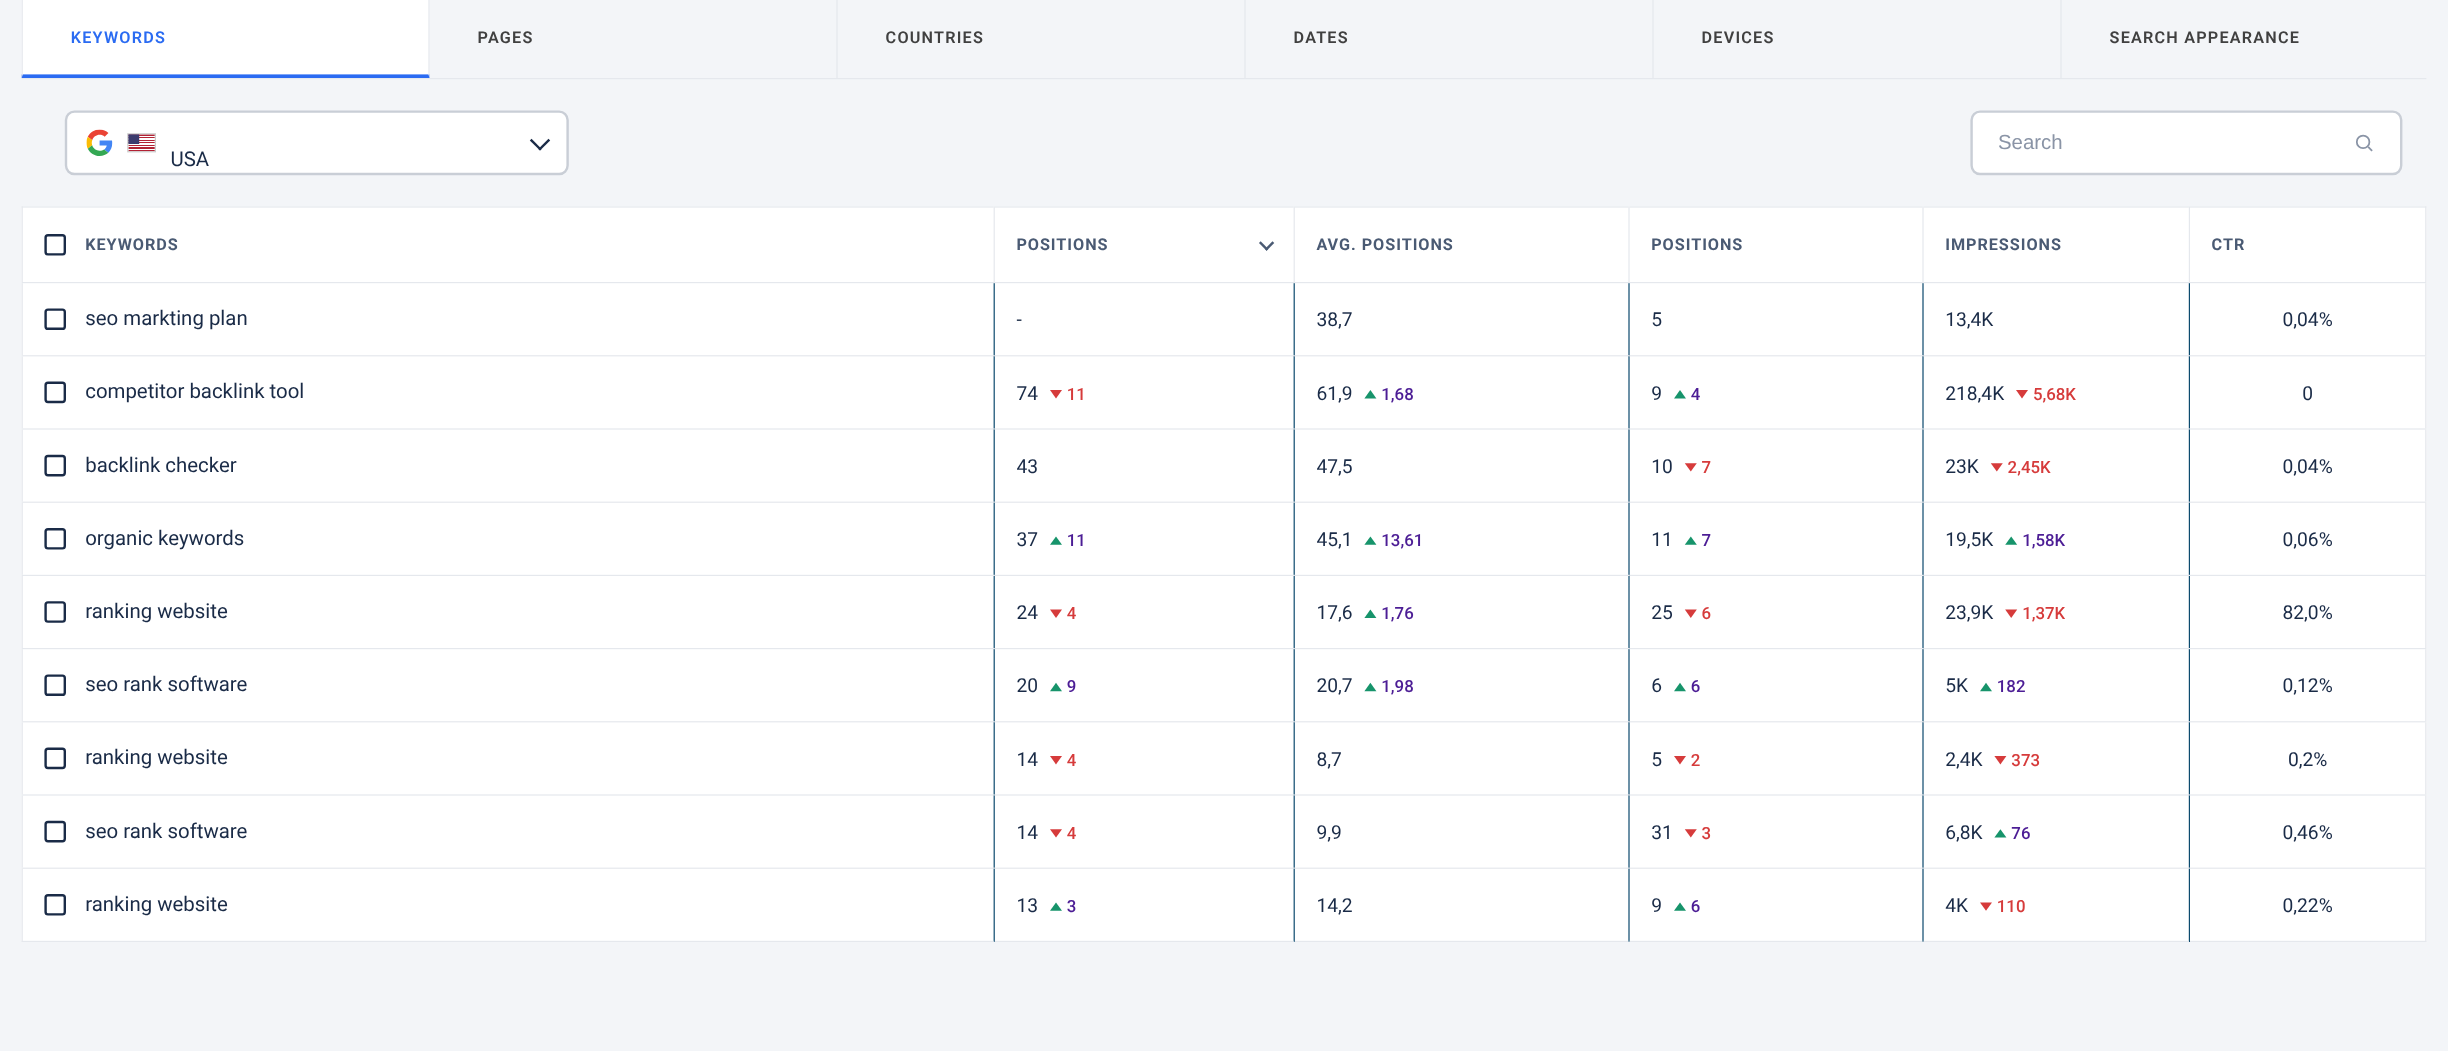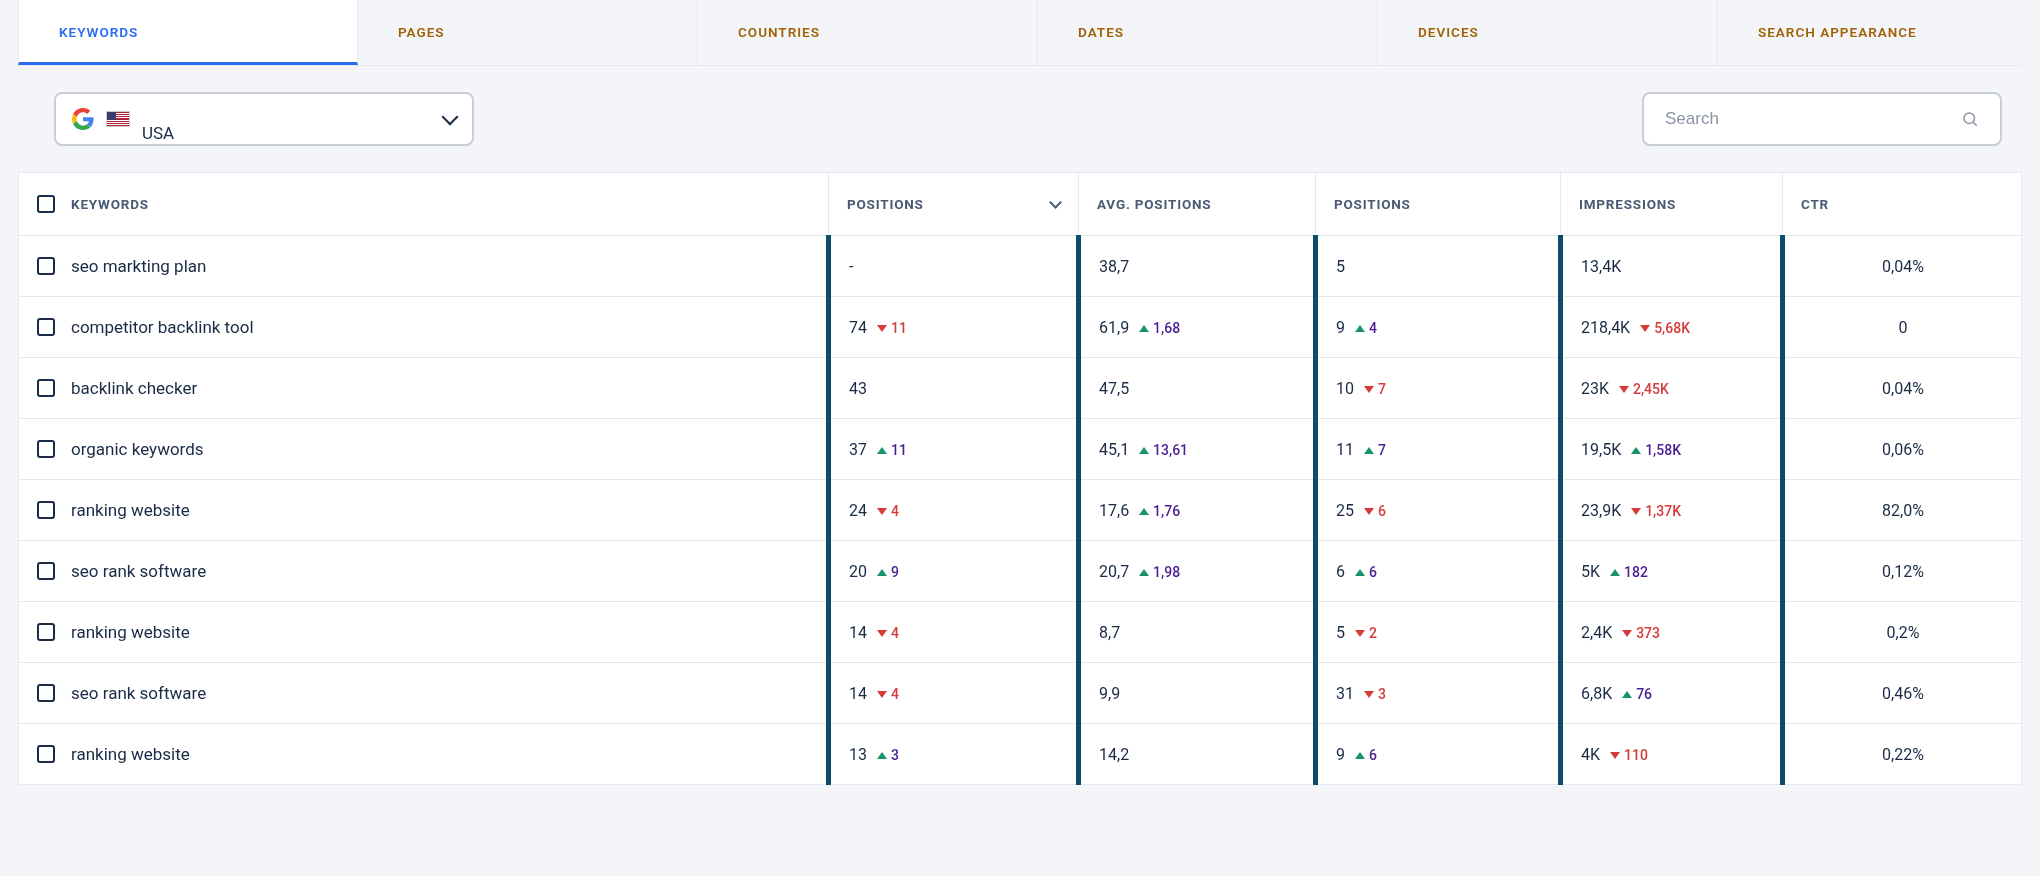--- a/index.html
+++ b/index.html
@@ -16,21 +16,21 @@
     background: #f3f5f8;
     border-bottom: 1px solid #e5e8ed;
   }
   .tab {
     flex: 0 0 auto;
     padding: 24px 40px 22px 40px;
     text-align: left;
     font-size: 13.5px;
     letter-spacing: 1px;
     font-weight: 600;
-    color: #a16207;
+    color: #404040;
     border-right: 1px solid #e5e8ed;
     cursor: pointer;
     width: 340px;
     position: relative;
   }
   .tab:first-child { border-left: 1px solid #e5e8ed; }
   .tab.active {
     background: #fff;
     color: #2a6bf2;
     border-bottom: 3px solid #2a6bf2;
@@ -142,21 +142,21 @@
     width: 18px; height: 18px;
     border: 2.5px solid #1a2b47;
     border-radius: 3px;
     margin-right: 16px;
     flex: 0 0 auto;
     cursor: pointer;
   }
   tbody td {
     padding: 20px 18px;
     border-bottom: 1px solid #e5e8ed;
-    border-right: 5px solid #0c4a6e;
+    border-right: 1px solid #0c4a6e;
     font-size: 16px;
     color: #1a2b47;
     vertical-align: middle;
   }
   tbody td:last-child { border-right: none; text-align: center; }
   tbody tr:last-child td { border-bottom: none; }
   .kwcell { display: flex; align-items: center; }
   .kwcell .kwtext { font-size: 17px; }
   .delta-up { color: #4c1d95; font-size: 14px; margin-left: 6px; font-weight: 500; }
   .delta-down { color: #d63b3b; font-size: 14px; margin-left: 6px; font-weight: 500; }
@@ -220,21 +220,21 @@
             <span class="checkbox"></span>
             <span>KEYWORDS</span>
           </div>
         </th>
         <th style="width:250px">
           <div class="thwrap">
             <span>POSITIONS</span>
             <span class="sort-chev"></span>
           </div>
         </th>
-        <th style="width:237px">
+        <th style="width:279px">
           <span>AVG. POSITIONS</span>
         </th>
         <th style="width:245px">
           <span>POSITIONS</span>
         </th>
         <th style="width:222px">
           <span>IMPRESSIONS</span>
         </th>
         <th>
           <span>CTR</span>

